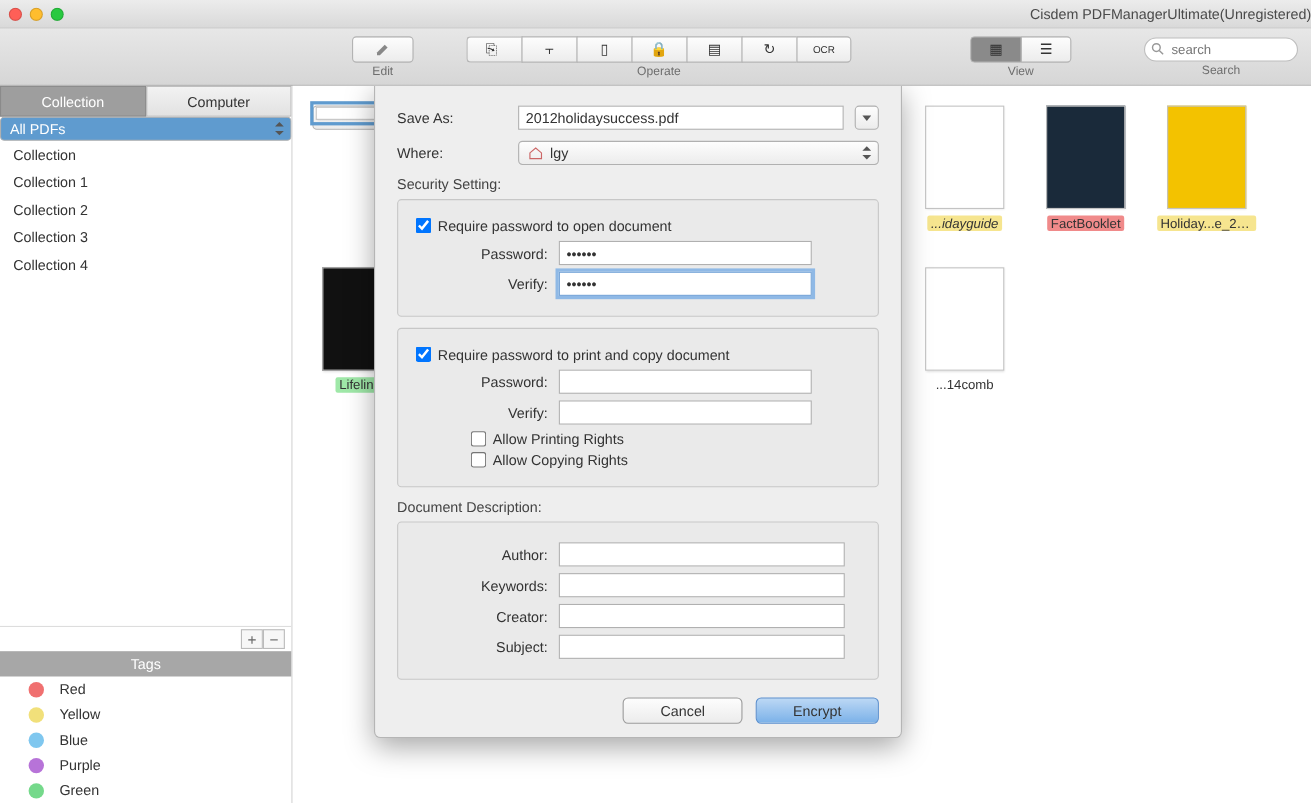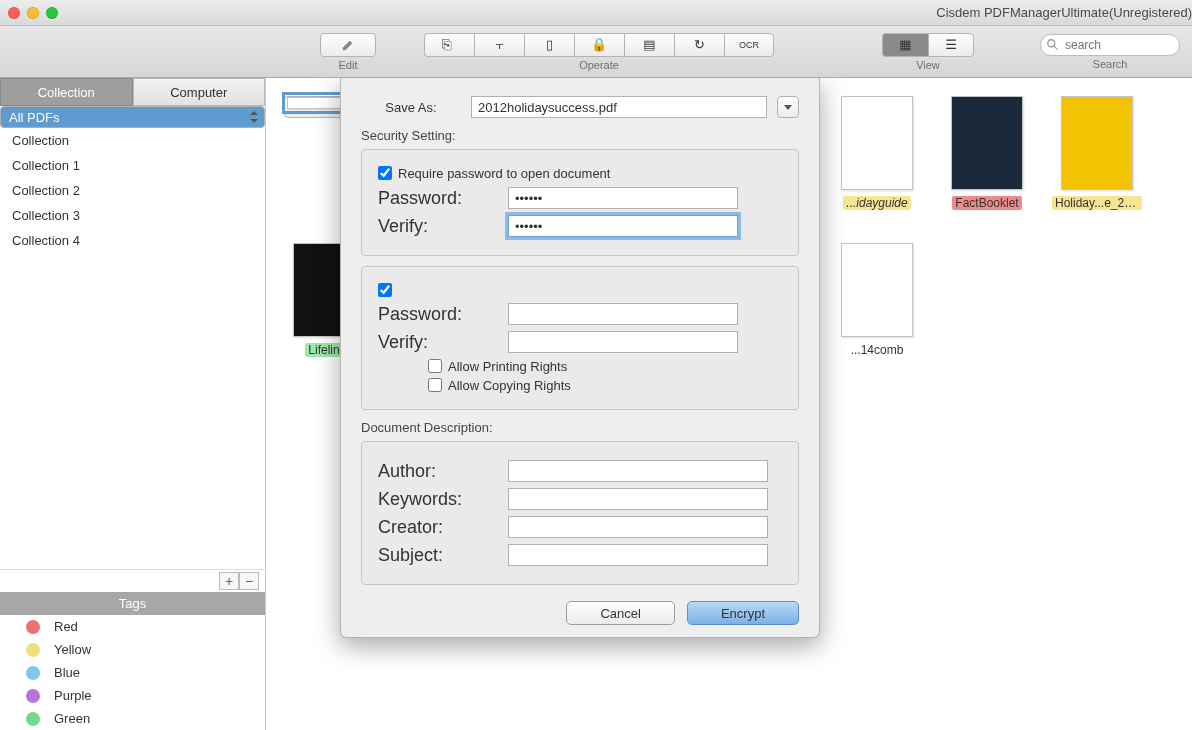--- a/index.html
+++ b/index.html
@@ -35,29 +35,29 @@
 .tag-row{display:flex;align-items:center;gap:14px;padding:4px 26px}
 .tag-dot{width:14px;height:14px;border-radius:50%}
 .main{flex:1;background:#fff;position:relative;overflow:hidden}
 .grid{display:flex;flex-wrap:wrap;gap:28px 26px;padding:18px 18px;align-content:flex-start}
 .thumb{width:90px;display:flex;flex-direction:column;align-items:center;gap:6px}
 .thumb-box{width:72px;height:94px;border:1px solid #c3c3c3;background:#fff;box-shadow:1px 1px 2px rgba(0,0,0,.12);display:flex;align-items:center;justify-content:center;font-size:9px;color:#999;overflow:hidden}
 .thumb.sel .thumb-box{outline:3px solid #5f9bcf;outline-offset:2px}
 .thumb-label{font-size:12px;color:#333;white-space:nowrap;max-width:100%;overflow:hidden;text-overflow:ellipsis;padding:0 3px;border-radius:2px}
 .sheet{position:absolute;left:74px;top:0;width:480px;background:#eeeeee;border:1px solid #b5b5b5;border-top:none;border-radius:0 0 6px 6px;box-shadow:0 8px 26px rgba(0,0,0,.35);padding:18px 20px 12px;z-index:50}
 .row{display:flex;align-items:center;gap:10px;margin-bottom:10px}
-.row label{width:100px;text-align:center;font-size:13px;color:#333}
+.row label{width:100px;text-align:left;font-size:13px;color:#333}
 .txt{flex:1;height:22px;border:1px solid #b0b0b0;background:#fff;padding:0 6px;font-size:13px}
 .sel{height:22px;border:1px solid #b0b0b0;border-radius:4px;background:linear-gradient(#fdfdfd,#ececec);padding:0 20px 0 8px;display:flex;align-items:center;gap:6px;font-size:13px;position:relative}
 .sel::after{content:"";position:absolute;right:6px;top:4px;width:0;height:0;border-left:4px solid transparent;border-right:4px solid transparent;border-bottom:4px solid #555}
 .sel::before{content:"";position:absolute;right:6px;bottom:4px;width:0;height:0;border-left:4px solid transparent;border-right:4px solid transparent;border-top:4px solid #555}
 .fieldset-label{font-size:13px;color:#444;margin:8px 0 6px}
 .box{border:1px solid #c7c7c7;border-radius:4px;padding:12px 16px;margin-bottom:10px;background:#eaeaea}
 .inner-row{display:flex;align-items:center;gap:10px;margin:6px 0}
-.inner-row label.r{width:120px;text-align:left;font-size:18px}
+.inner-row label.r{width:120px;text-align:right;font-size:13px}
 .inner-txt{width:230px;height:22px;border:1px solid #b0b0b0;background:#fff;padding:0 6px;font-size:13px}
 .inner-txt.focus{outline:3px solid #8fb9e6;border-color:#6fa0d6}
 .chk-row{display:flex;align-items:flex-start;gap:6px;margin:4px 0}
 input[type=checkbox]{width:14px;height:14px}
 .btn-row{display:flex;justify-content:flex-end;gap:12px;margin-top:6px;padding:6px 0 0}
 .btn{height:24px;padding:0 33px;border:1px solid #9c9c9c;border-radius:5px;background:linear-gradient(#fdfdfd,#ececec);font-size:13px}
 .btn.primary{background:linear-gradient(#bcd8f5,#7bb1e8);border-color:#5a8fcf}
 .drop-caret{width:22px;height:22px;border:1px solid #b0b0b0;border-radius:4px;background:linear-gradient(#fdfdfd,#ececec);display:flex;align-items:center;justify-content:center}
 .drop-caret::after{content:"";border-left:4px solid transparent;border-right:4px solid transparent;border-top:5px solid #555}
 .icon-line{width:16px;display:inline-block}
@@ -207,20 +207,29 @@
           <div class="thumb-label">...14comb</div>
         </div>
       </div>
 
     <div class="sheet">
       <div class="row">
         <label>Save As:</label>
         <input class="txt" value="2012holidaysuccess.pdf" style="">
         <div class="drop-caret"></div>
       </div>
+      <div class="row">
+        <label>Where:</label>
+        <div class="sel" style="flex:1">
+          <svg width="14" height="14" viewBox="0 0 16 16">
+              <path fill="none" stroke="#c66" stroke-width="1.2" d="M2 8l6-5 6 5v6H2z"></path>
+            </svg>
+          <span>lgy</span>
+        </div>
+      </div>
 
       <div class="fieldset-label">Security Setting:</div>
 
       <div class="box">
         <div class="chk-row">
           <input type="checkbox" checked="" style="">
           <span>Require password to open document</span>
         </div>
         <div class="inner-row">
           <label class="r">Password:</label>
@@ -228,20 +237,21 @@
         </div>
         <div class="inner-row">
           <label class="r">Verify:</label>
           <input class="inner-txt focus" type="text" value="••••••" style="">
         </div>
       </div>
 
       <div class="box">
         <div class="chk-row">
           <input type="checkbox" checked="" style="">
+          <span>Require password to print and copy document</span>
         </div>
         <div class="inner-row">
           <label class="r">Password:</label>
           <input class="inner-txt" type="text" value="" style="">
         </div>
         <div class="inner-row">
           <label class="r">Verify:</label>
           <input class="inner-txt" type="text" value="" style="">
         </div>
         <div class="chk-row" style="margin-left:50px">

